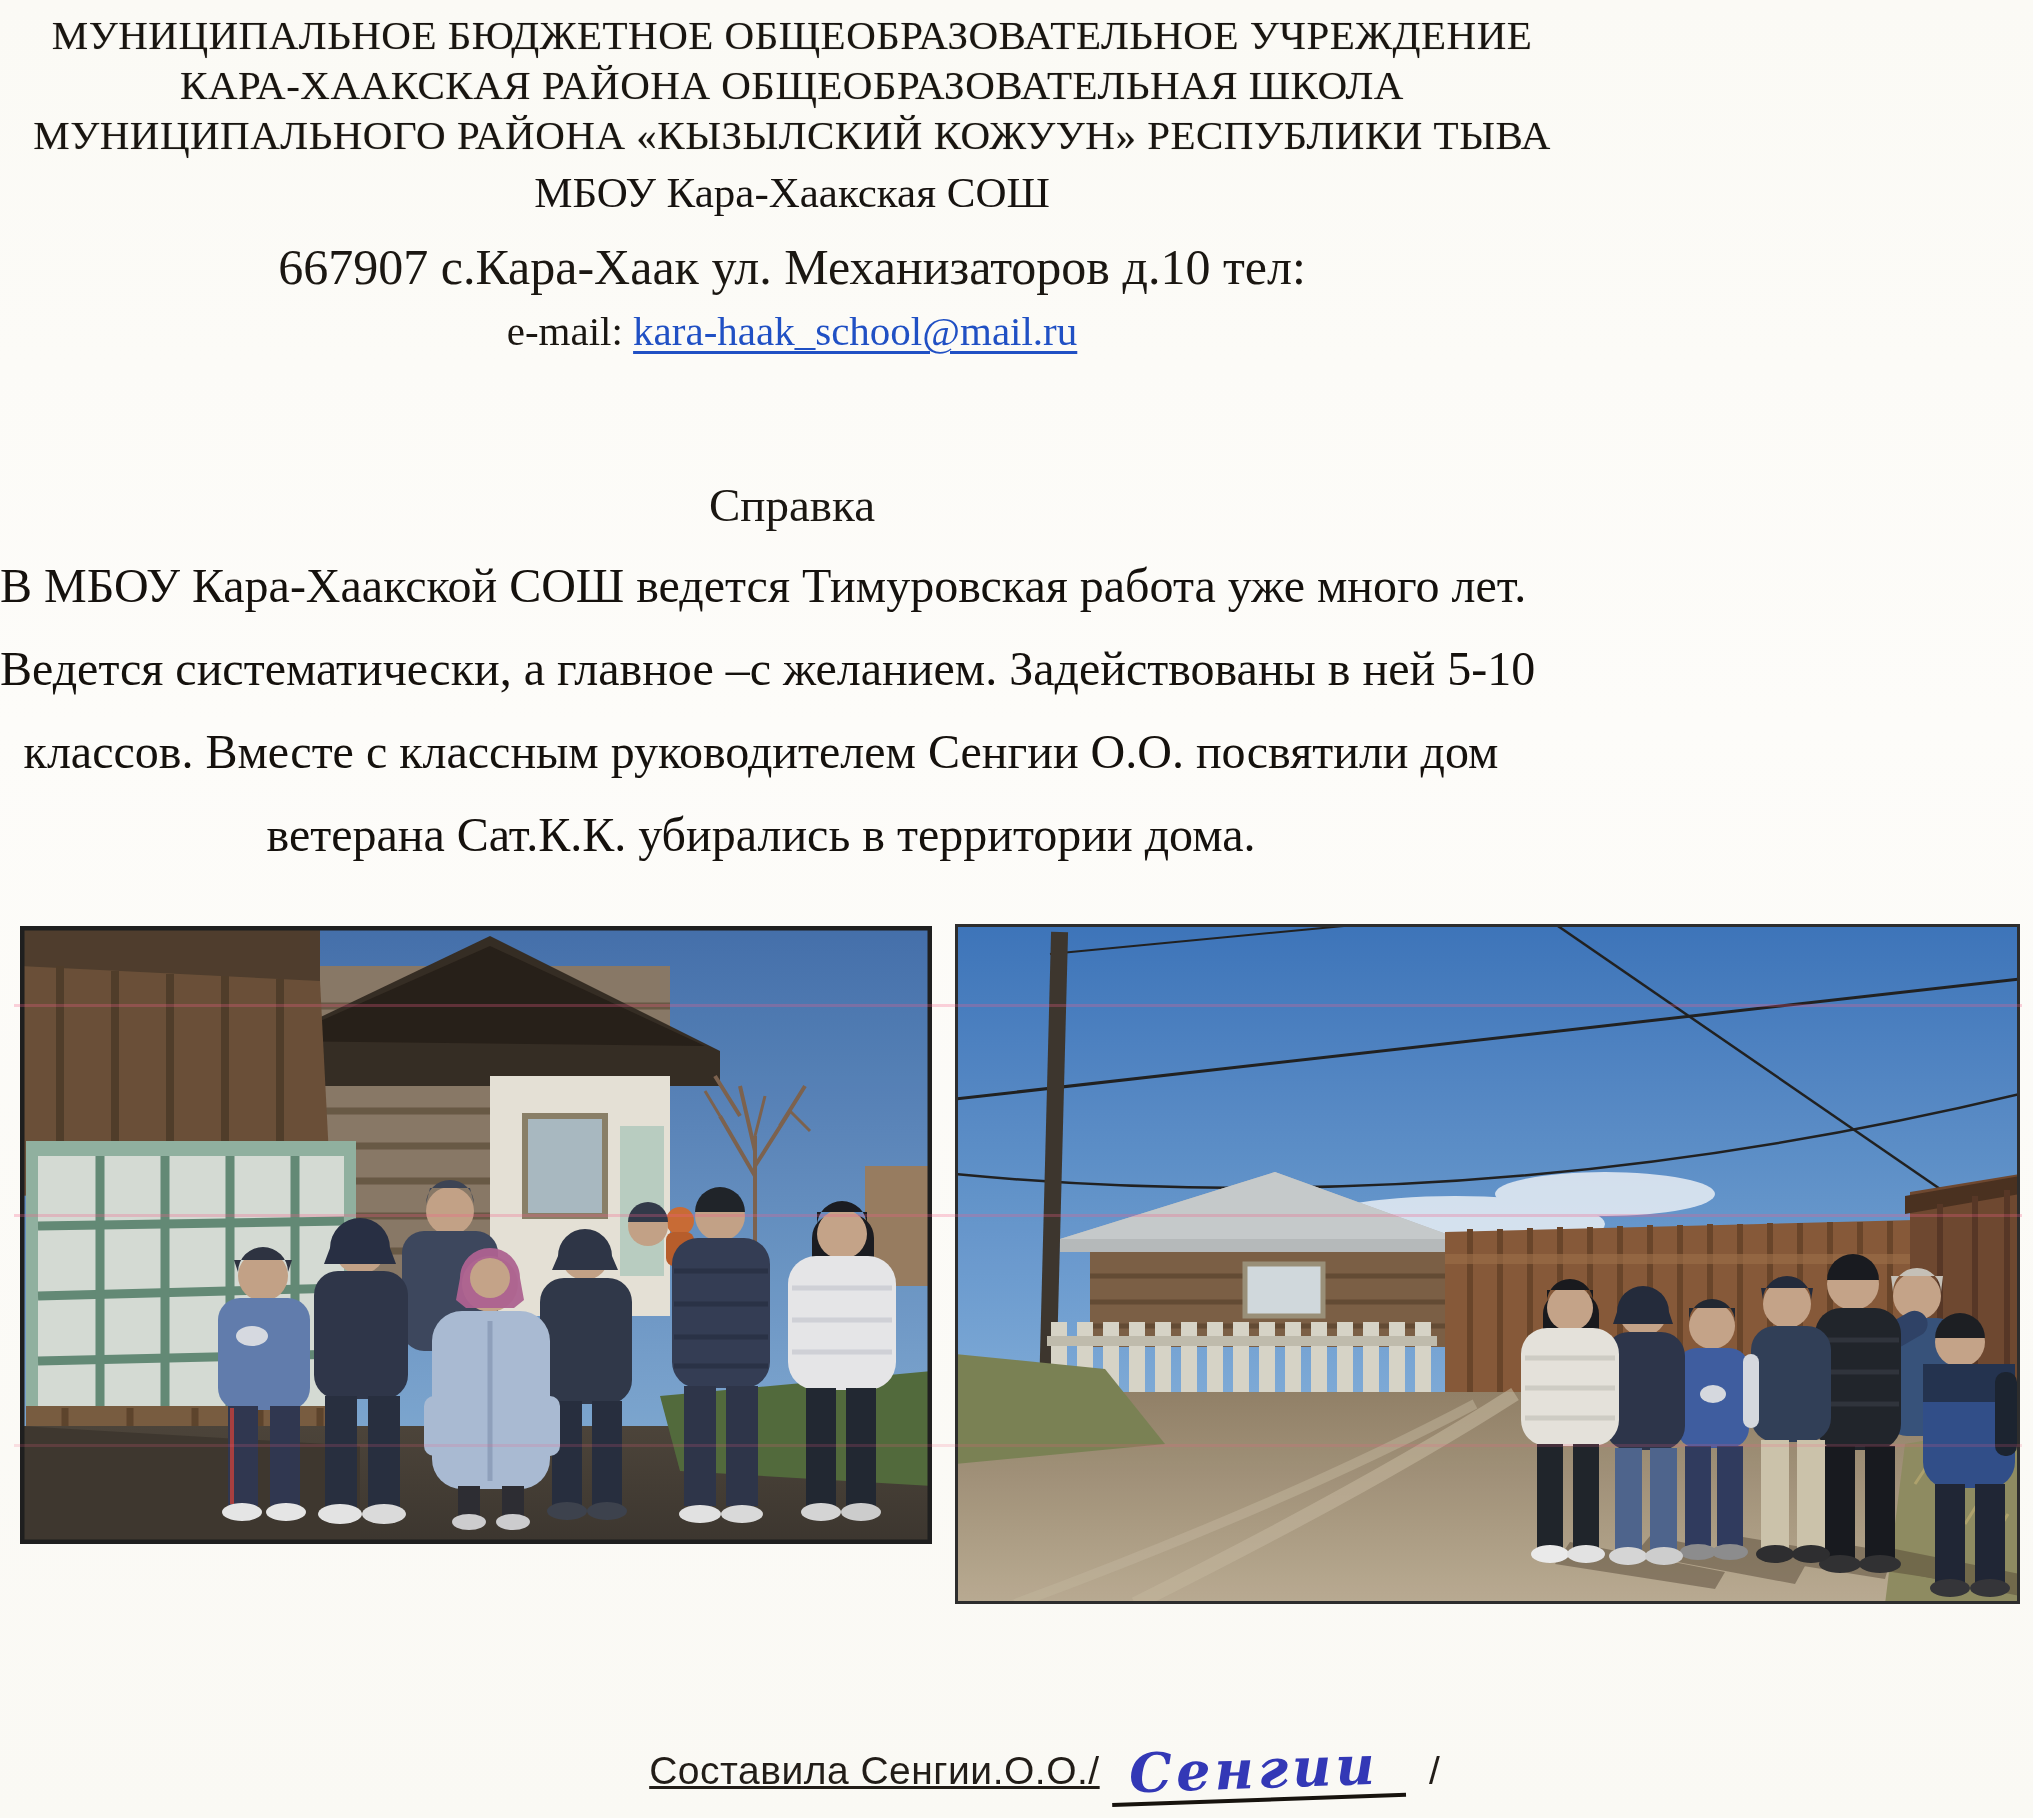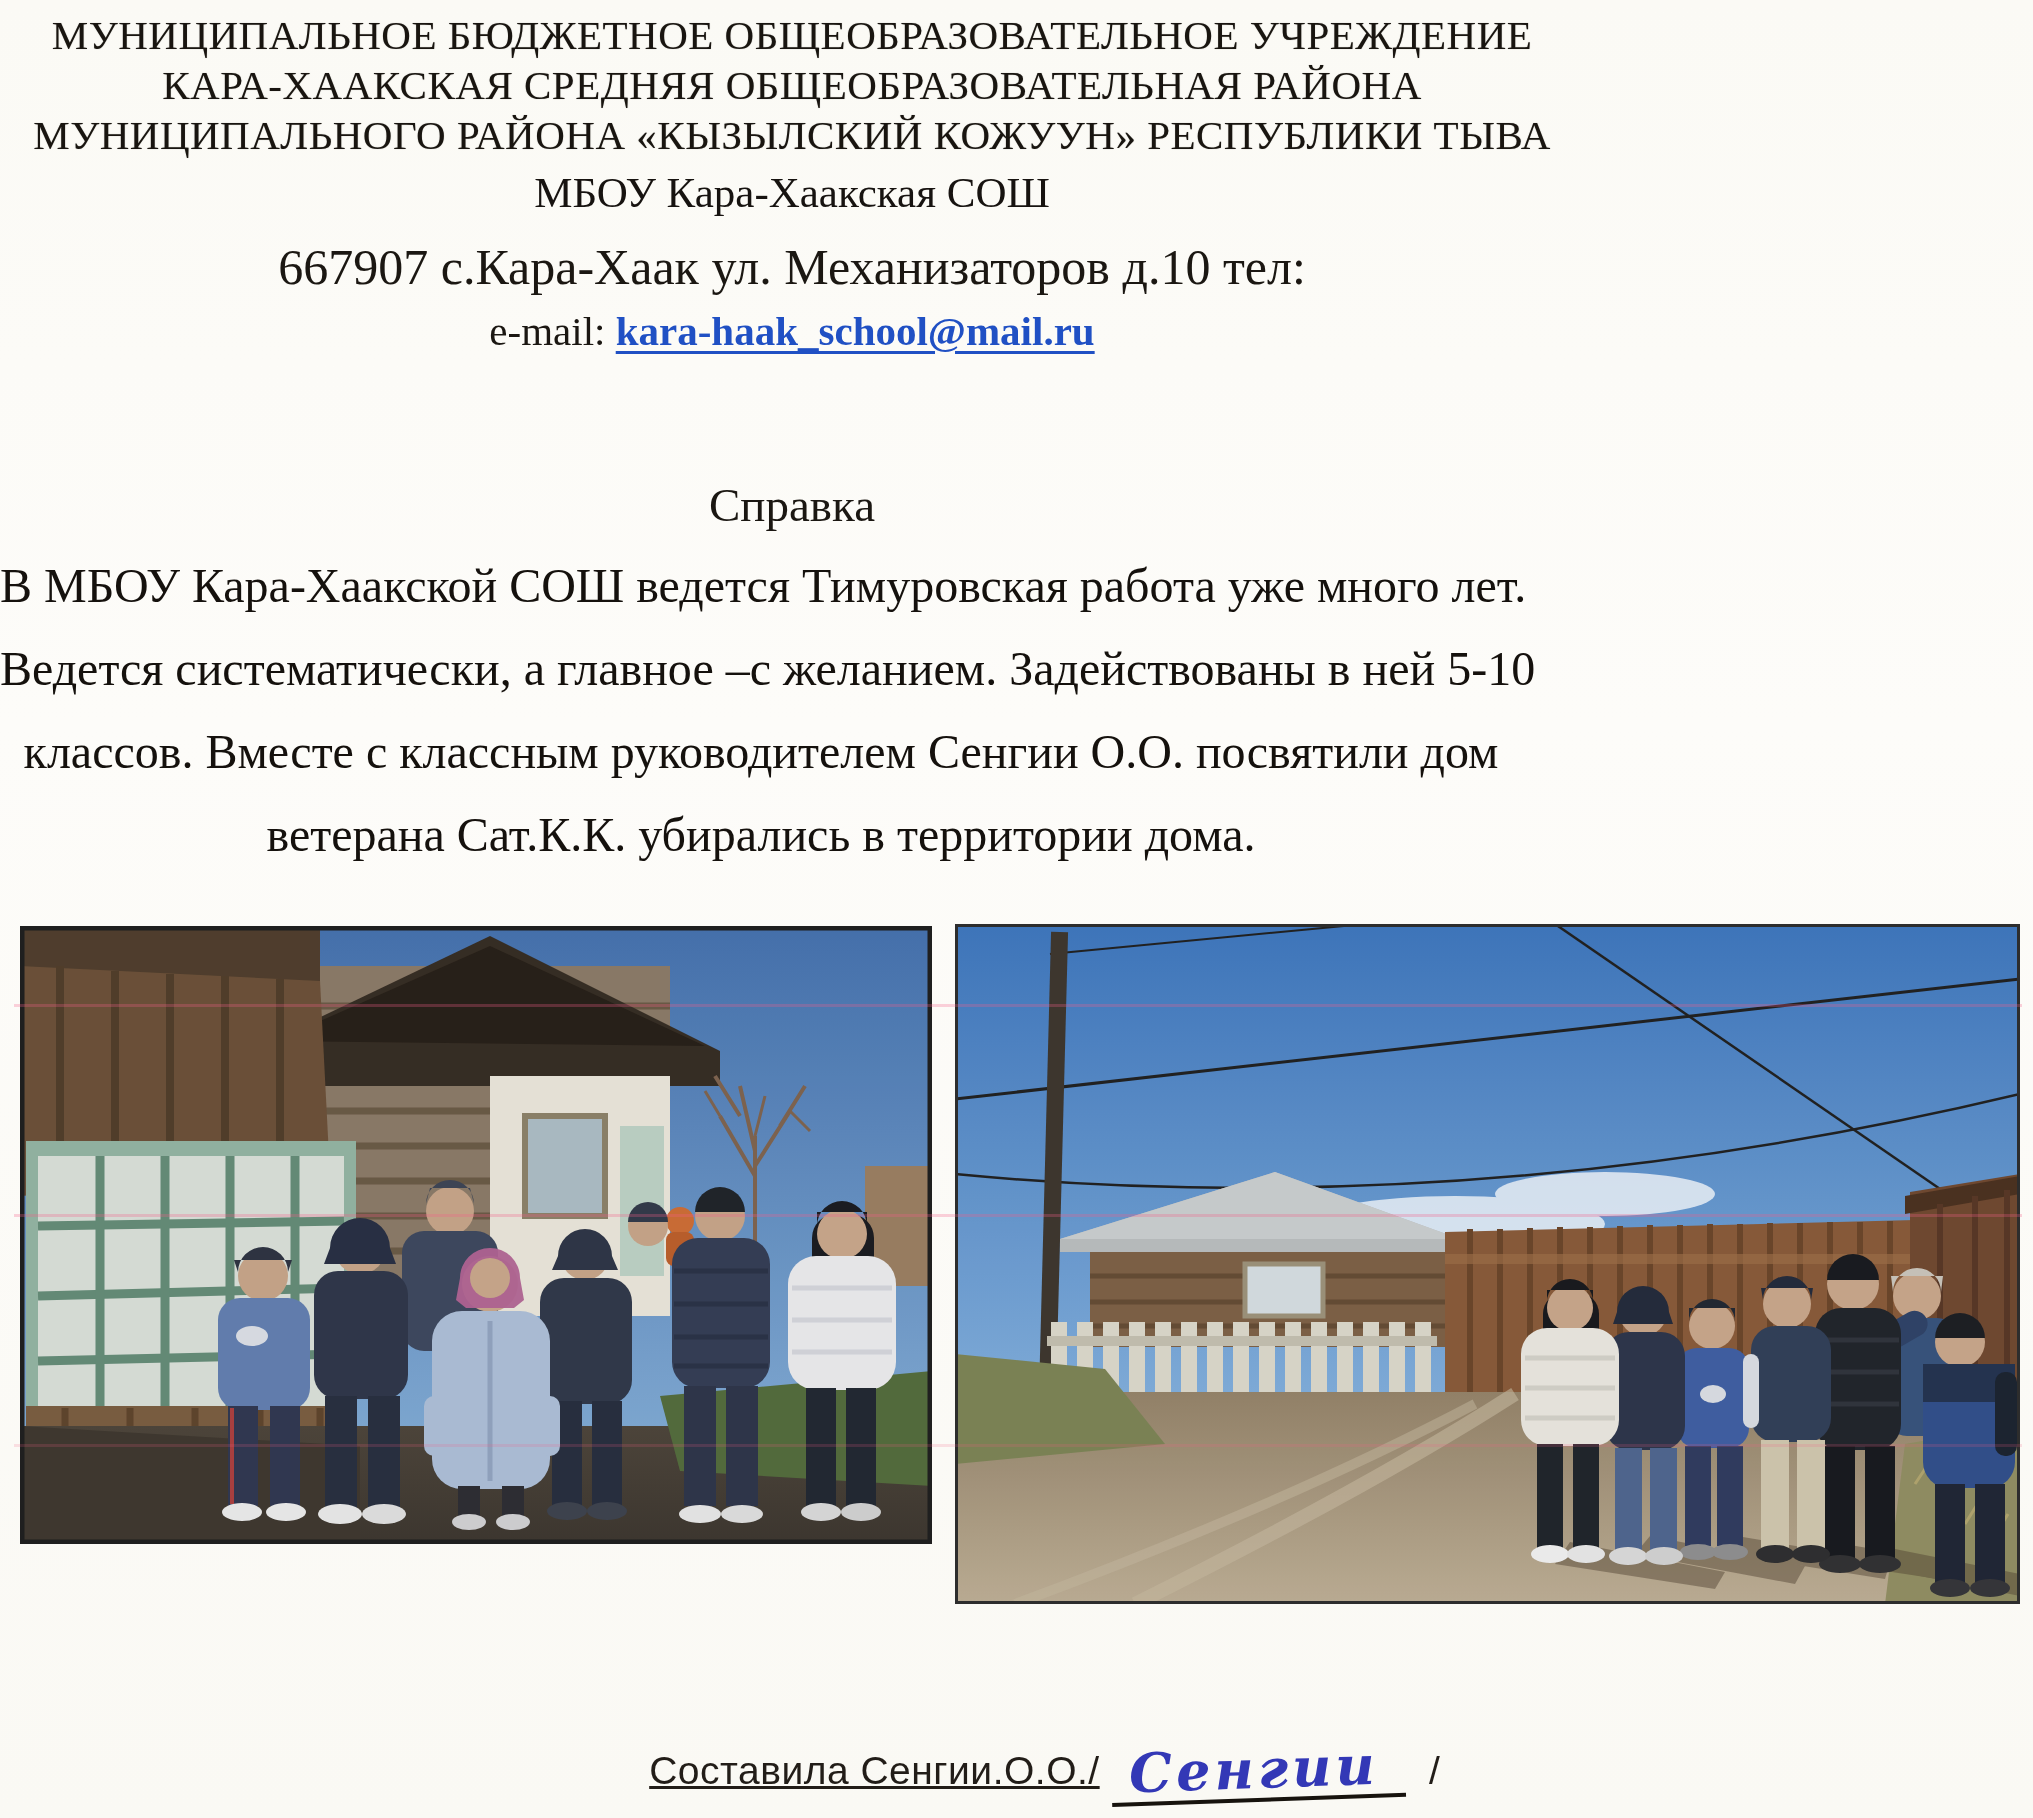--- a/index.html
+++ b/index.html
@@ -29,21 +29,21 @@
     text-decoration-thickness:3px;color:#171310;
   }
   .addr{
     margin-top:20px;font-size:50px;line-height:52px;white-space:nowrap;color:#1b1712;
   }
   .email-line{
     margin-top:12px;font-size:41px;line-height:52px;white-space:nowrap;color:#1b1712;
   }
   .email-link{
     color:#2050c4;text-decoration:underline;text-underline-offset:6px;
-    text-decoration-thickness:3px;cursor:pointer;font-weight:bold;
+    text-decoration-thickness:3px;cursor:pointer;
   }
   
   .doc-title{
     position:absolute;top:478px;left:6px;width:1572px;
     text-align:center;font-size:47px;color:#1b1712;
   }
   .body-par{
     position:absolute;top:544px;left:0;width:1522px;
     text-align:center;font-size:48px;line-height:83px;color:#15110d;
   }
@@ -84,21 +84,21 @@
   }
   .suffix{margin-left:14px;}
 </style>
 </head>
 <body>
 
 <div class="page">
 
   <div class="header-block">
     <div class="hline">МУНИЦИПАЛЬНОЕ БЮДЖЕТНОЕ ОБЩЕОБРАЗОВАТЕЛЬНОЕ УЧРЕЖДЕНИЕ</div>
-    <div class="hline">КАРА-ХААКСКАЯ СРЕДНЯЯ ОБЩЕОБРАЗОВАТЕЛЬНАЯ РАЙОНА</div>
+    <div class="hline">КАРА-ХААКСКАЯ РАЙОНА ОБЩЕОБРАЗОВАТЕЛЬНАЯ ШКОЛА</div>
     <div class="hline">МУНИЦИПАЛЬНОГО РАЙОНА «КЫЗЫЛСКИЙ КОЖУУН» РЕСПУБЛИКИ ТЫВА</div>
     <div class="org-short">МБОУ Кара-Хаакская СОШ</div>
     <div class="addr">667907 с.Кара-Хаак ул. Механизаторов д.10 тел:</div>
     <div class="email-line"><span>e-mail: </span><a class="email-link">kara-haak_school@mail.ru</a></div>
   </div>
 
   <div class="doc-title">Справка</div>
 
   <div class="body-par">
     <div class="bline">В МБОУ Кара-Хаакской СОШ ведется Тимуровская работа уже много лет.</div>

